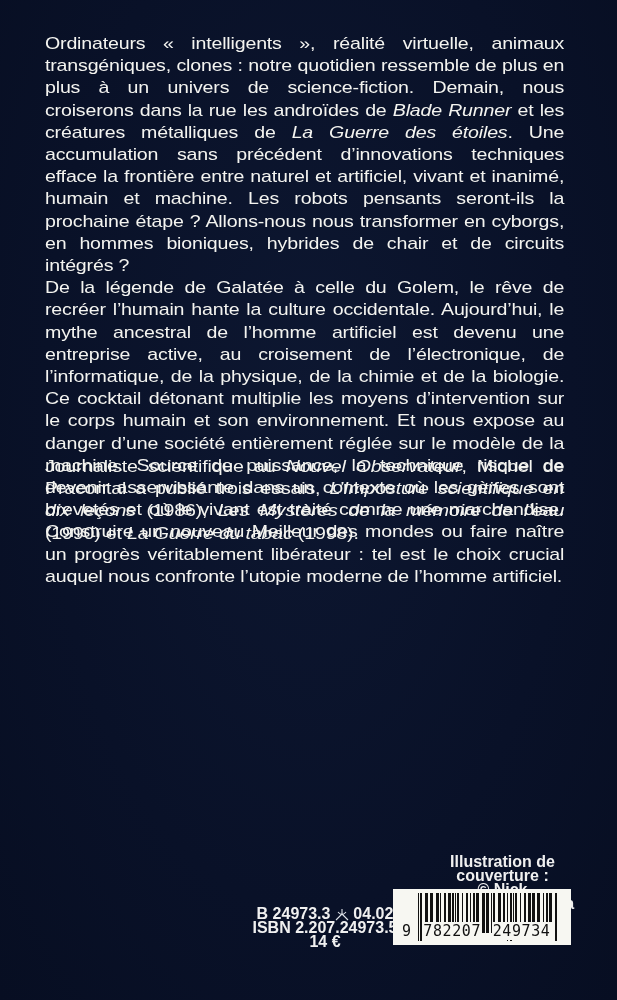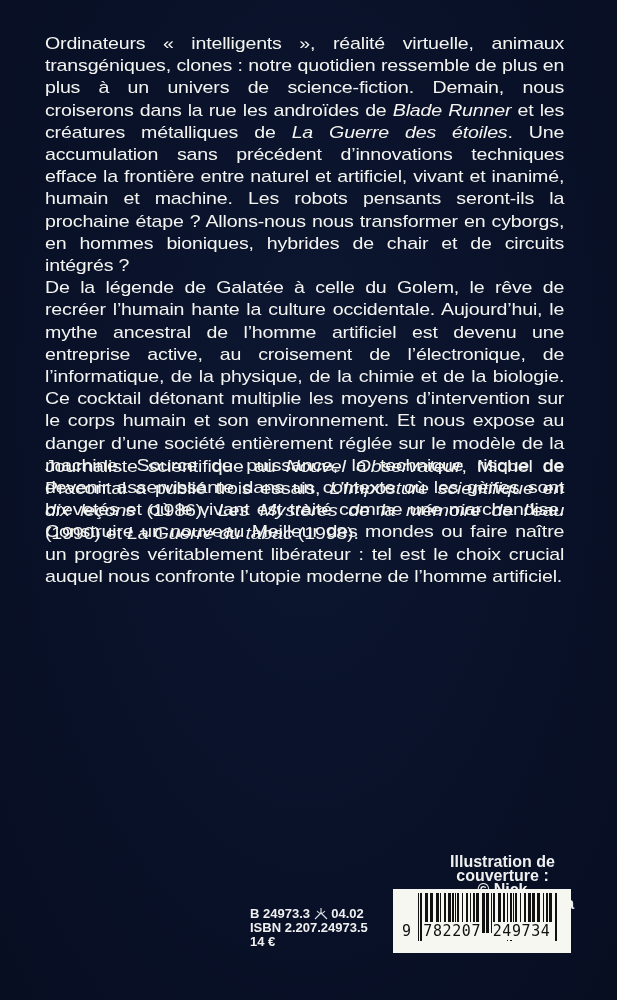--- a/index.html
+++ b/index.html
@@ -30,28 +30,28 @@
     }
     .bio p { margin: 0; }
     em { font-style: italic; }
     .credit {
       position: absolute; left: 410px; top: 855px; width: 185px;
       text-align: center; font-size: 16px; font-weight: bold; line-height: 14px;
       color: #f0f0f0;
     }
     .pubinfo {
       position: absolute; left: 250px; top: 907px; width: 150px;
-      font-size: 13px; font-weight: bold; line-height: 14px;
+      text-align: center; font-size: 16px; font-weight: bold; line-height: 14px;
       color: #f0f0f0;
     }
     .pubinfo .logo {
       display: inline-block; width: 14px; height: 12px; vertical-align: -2px;
     }
     .barcode {
-      position: absolute; left: 393px; top: 889px; width: 178px; height: 64px;
+      position: absolute; left: 393px; top: 889px; width: 178px; height: 56px;
       background: #f7f7f2;
     }
     .barcode .bars {
       position: absolute; left: 25px; top: 4px; width: 142px; height: 48px;
     }
     .barcode .digits {
       position: absolute; left: 8px; top: 33px;
       font-family: "DejaVu Sans Mono", monospace; font-size: 15px; color: #111;
       letter-spacing: 0.6px;
     }

